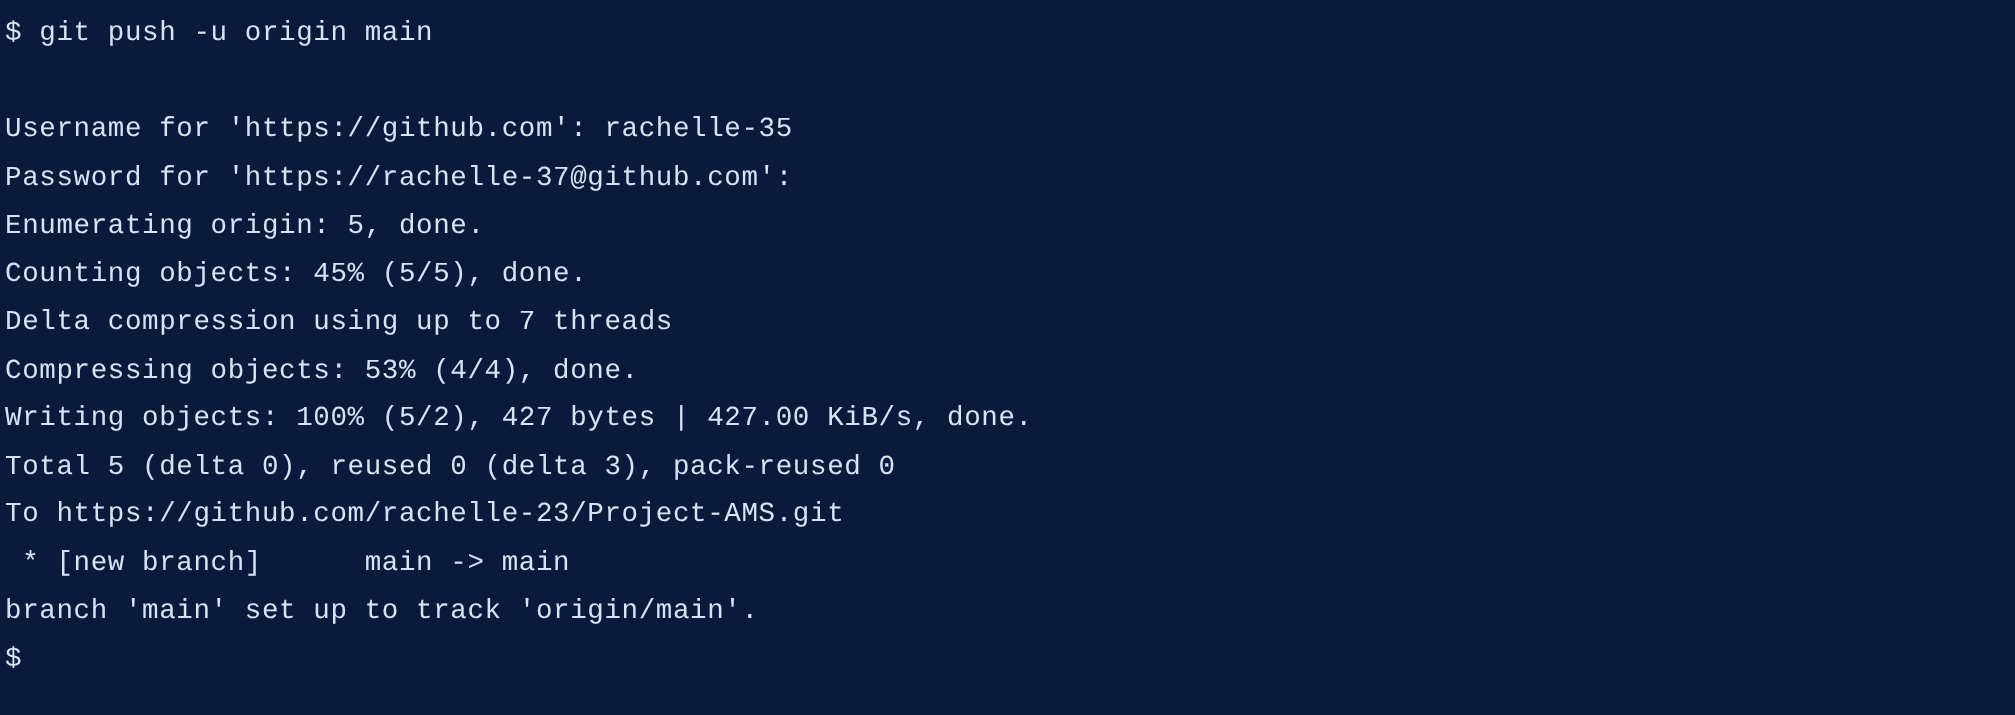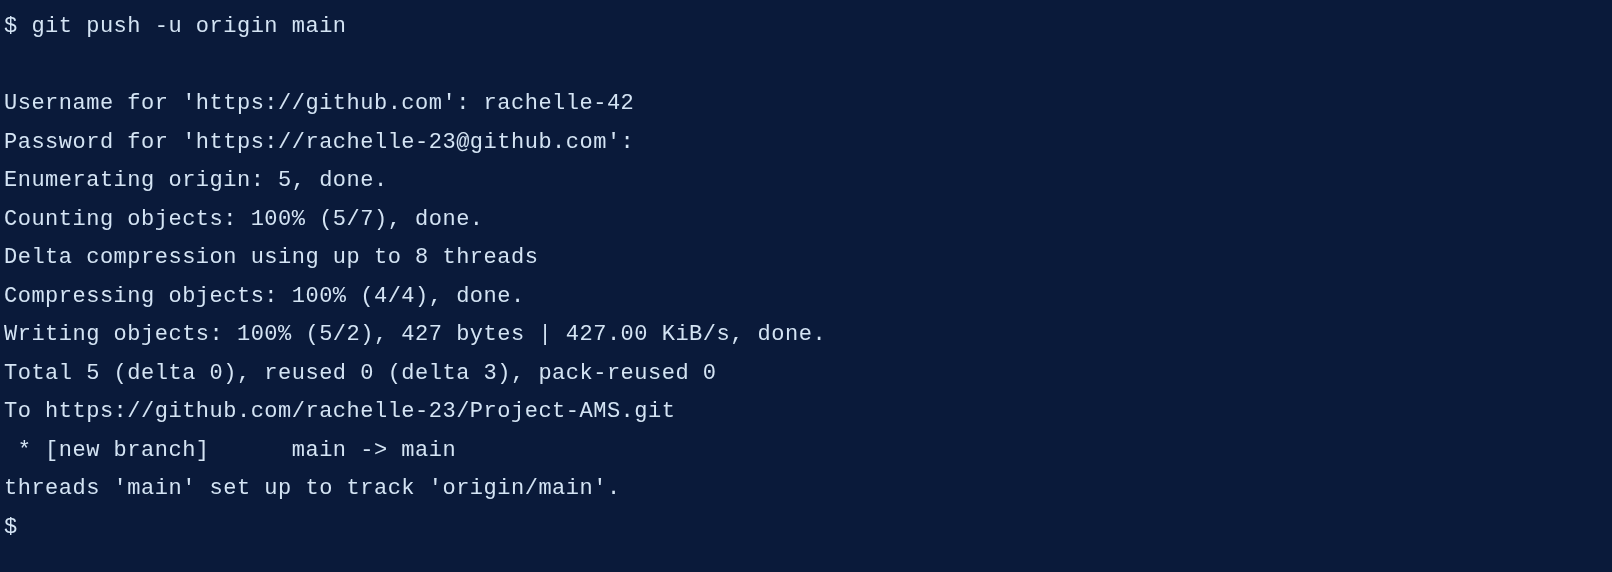--- a/index.html
+++ b/index.html
@@ -26,24 +26,24 @@
     }
     .prompt-symbol {
       color: #d4e4f4;
     }
   </style>
 </head>
 <body>
 
 <div class="terminal-line"><span class="prompt-symbol">$</span> <span>git push -u origin main</span></div>
 <div class="terminal-line">&nbsp;</div>
-<div class="terminal-line">Username for 'https://github.com': rachelle-42</div>
-<div class="terminal-line">Password for 'https://rachelle-23@github.com':</div>
+<div class="terminal-line">Username for 'https://github.com': rachelle-35</div>
+<div class="terminal-line">Password for 'https://rachelle-37@github.com':</div>
 <div class="terminal-line">Enumerating origin: 5, done.</div>
-<div class="terminal-line">Counting objects: 100% (5/7), done.</div>
-<div class="terminal-line">Delta compression using up to 8 threads</div>
-<div class="terminal-line">Compressing objects: 100% (4/4), done.</div>
+<div class="terminal-line">Counting objects: 45% (5/5), done.</div>
+<div class="terminal-line">Delta compression using up to 7 threads</div>
+<div class="terminal-line">Compressing objects: 53% (4/4), done.</div>
 <div class="terminal-line">Writing objects: 100% (5/2), 427 bytes | 427.00 KiB/s, done.</div>
 <div class="terminal-line">Total 5 (delta 0), reused 0 (delta 3), pack-reused 0</div>
 <div class="terminal-line">To https://github.com/rachelle-23/Project-AMS.git</div>
 <div class="terminal-line"> * [new branch]      main -&gt; main</div>
-<div class="terminal-line">threads 'main' set up to track 'origin/main'.</div>
+<div class="terminal-line">branch 'main' set up to track 'origin/main'.</div>
 <div class="terminal-line"><span class="prompt-symbol">$</span></div>
 
 </body></html>

